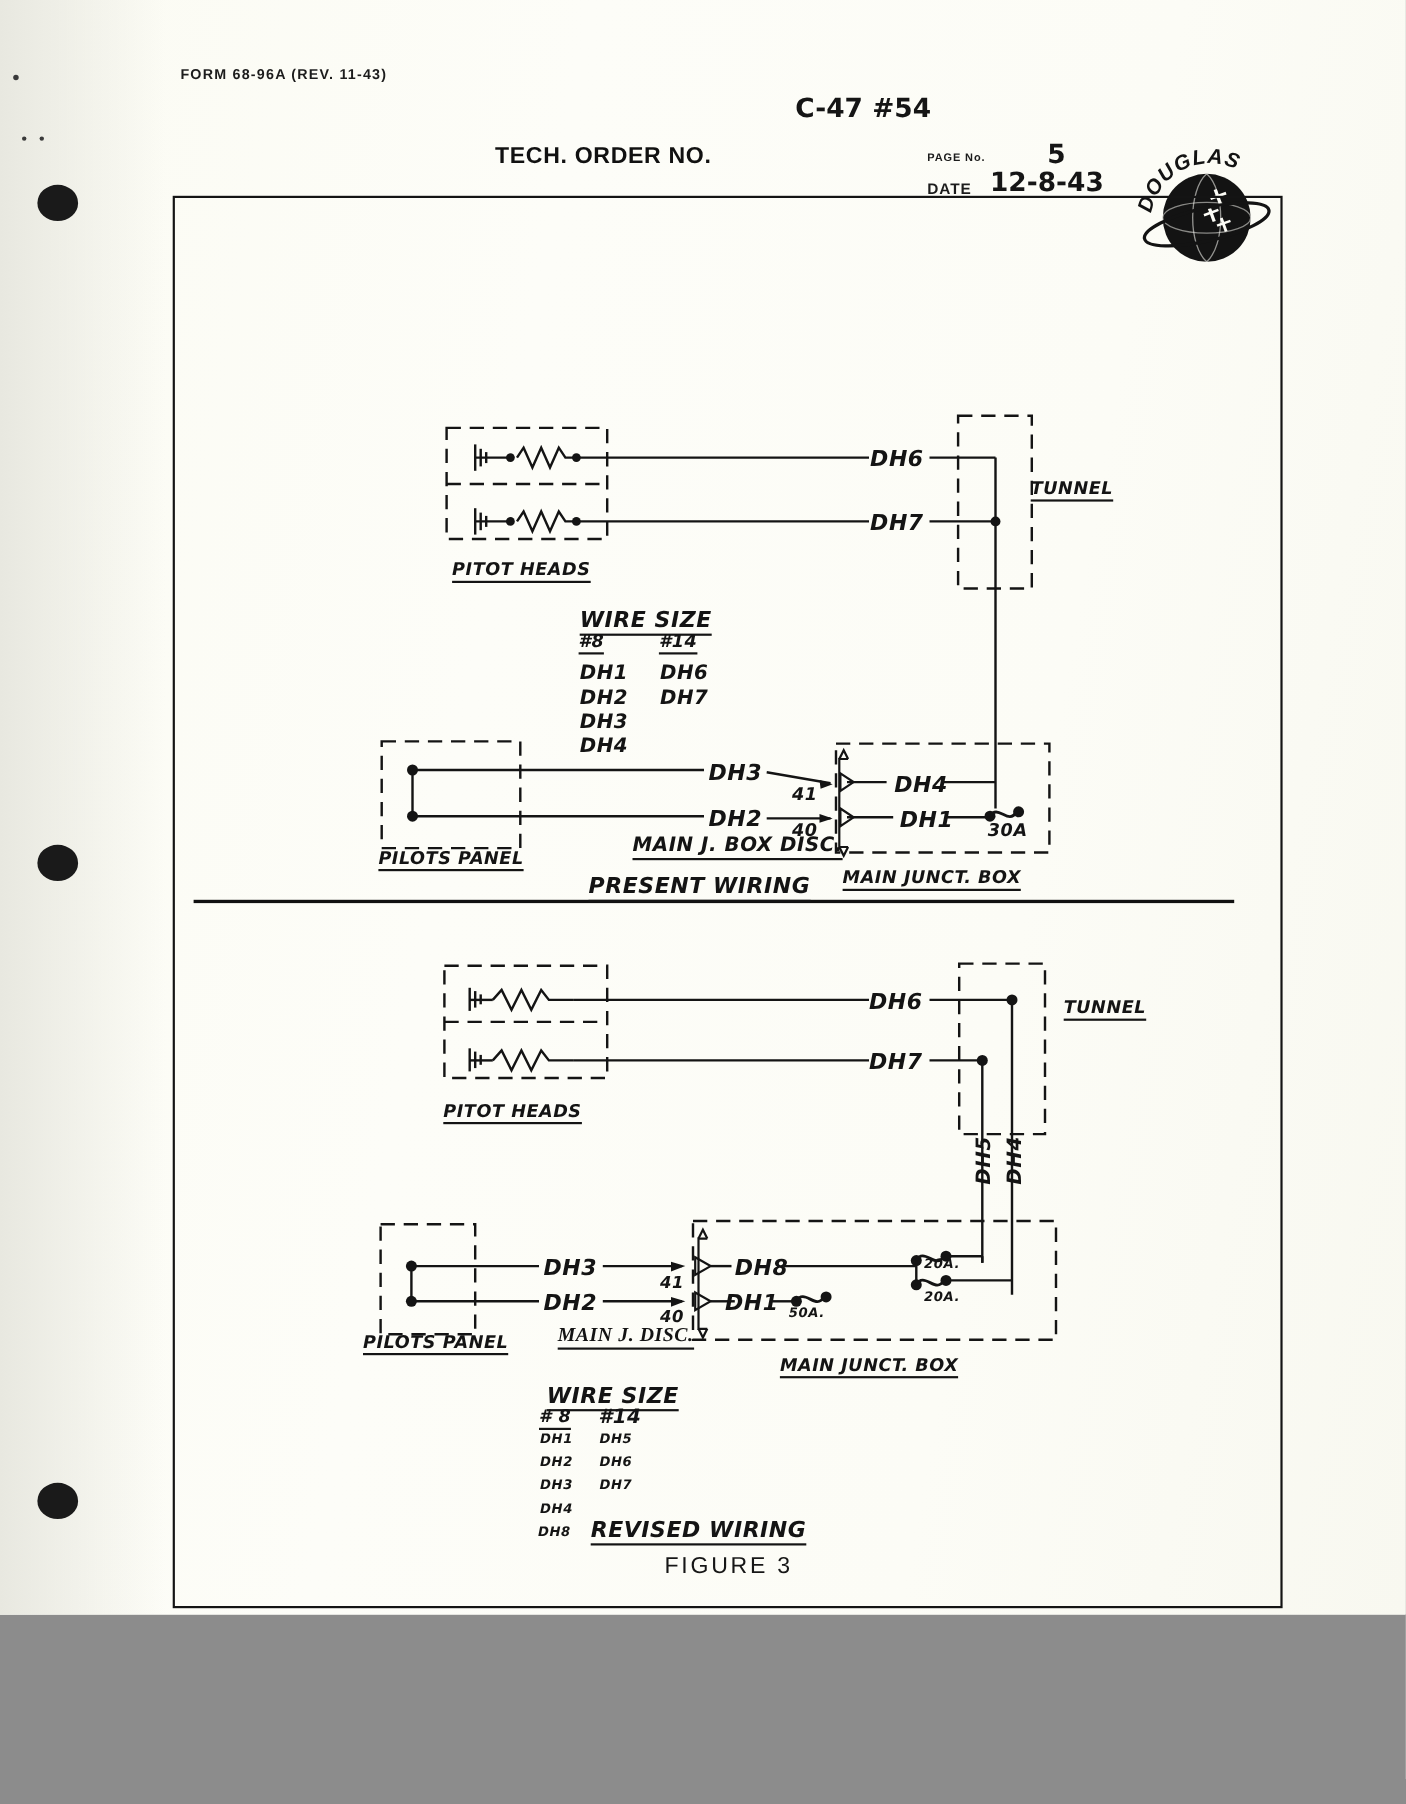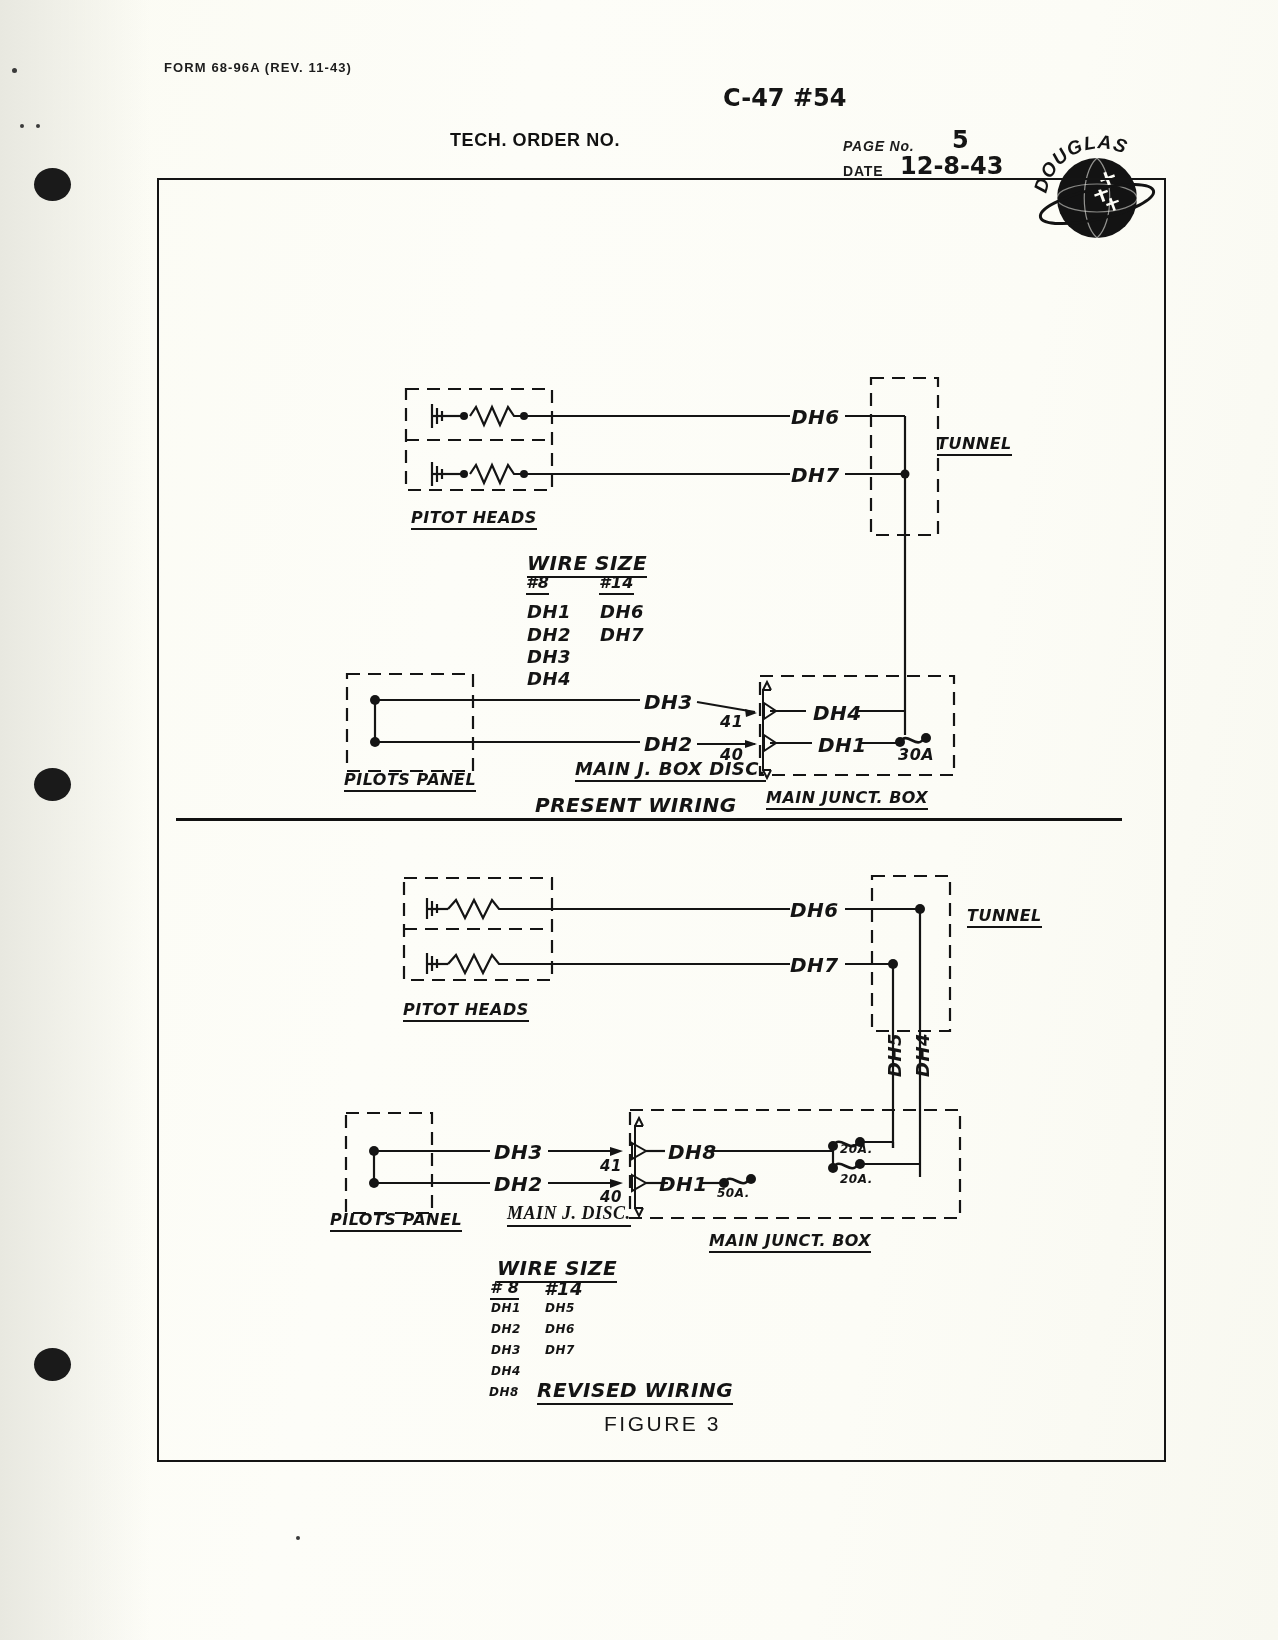--- a/index.html
+++ b/index.html
@@ -1,18 +1,18 @@
 <!DOCTYPE html>
 <html><head>
 <meta charset="utf-8">
 <style>
   html,body{margin:0;padding:0;background:#8c8c8c;}
   body{font-family:"Liberation Sans",sans-serif;}
   .page{
-    position:relative;width:1278px;height:1640px;
+    position:relative;width:1278px;height:1468px;
     background:#fdfdf7;
     overflow:hidden;
   }
   
   .paper-tint{
     position:absolute;inset:0;
     background:linear-gradient(100deg,#fbfbf3 0%,#fdfdf8 35%,#fcfcf6 70%,#f8f8f0 100%);
     pointer-events:none;
   }
   .edge-shade{
@@ -36,24 +36,24 @@
     position:absolute;left:400px;top:85px;
     font-size:25px;font-weight:bold;letter-spacing:.6px;color:#111;
   }
   .hand{font-family:"DejaVu Sans",sans-serif;font-weight:bold;color:#151515;}
   .sb-num{
     position:absolute;left:723px;top:84px;
     font-size:24px;
   }
   .tech-order{
     position:absolute;left:450px;top:130px;
-    font-size:18px;font-weight:bold;letter-spacing:.6px;color:#111;
+    font-size:21px;font-weight:bold;letter-spacing:.6px;color:#111;
   }
   .page-no-lbl{
-    position:absolute;left:843px;top:138px;font-size:14px;font-weight:bold;letter-spacing:.8px;color:#1c1c1c;font-style:italic;
+    position:absolute;left:843px;top:138px;font-size:10px;font-weight:bold;letter-spacing:.8px;color:#1c1c1c;
   }
   .date-lbl{
     position:absolute;left:843px;top:163px;font-size:14px;font-weight:bold;letter-spacing:.8px;color:#1c1c1c;
   }
   .page-no-val{
     position:absolute;left:952px;top:126px;font-size:24px;
   }
   .date-val{
     position:absolute;left:900px;top:152px;font-size:24px;
   }

